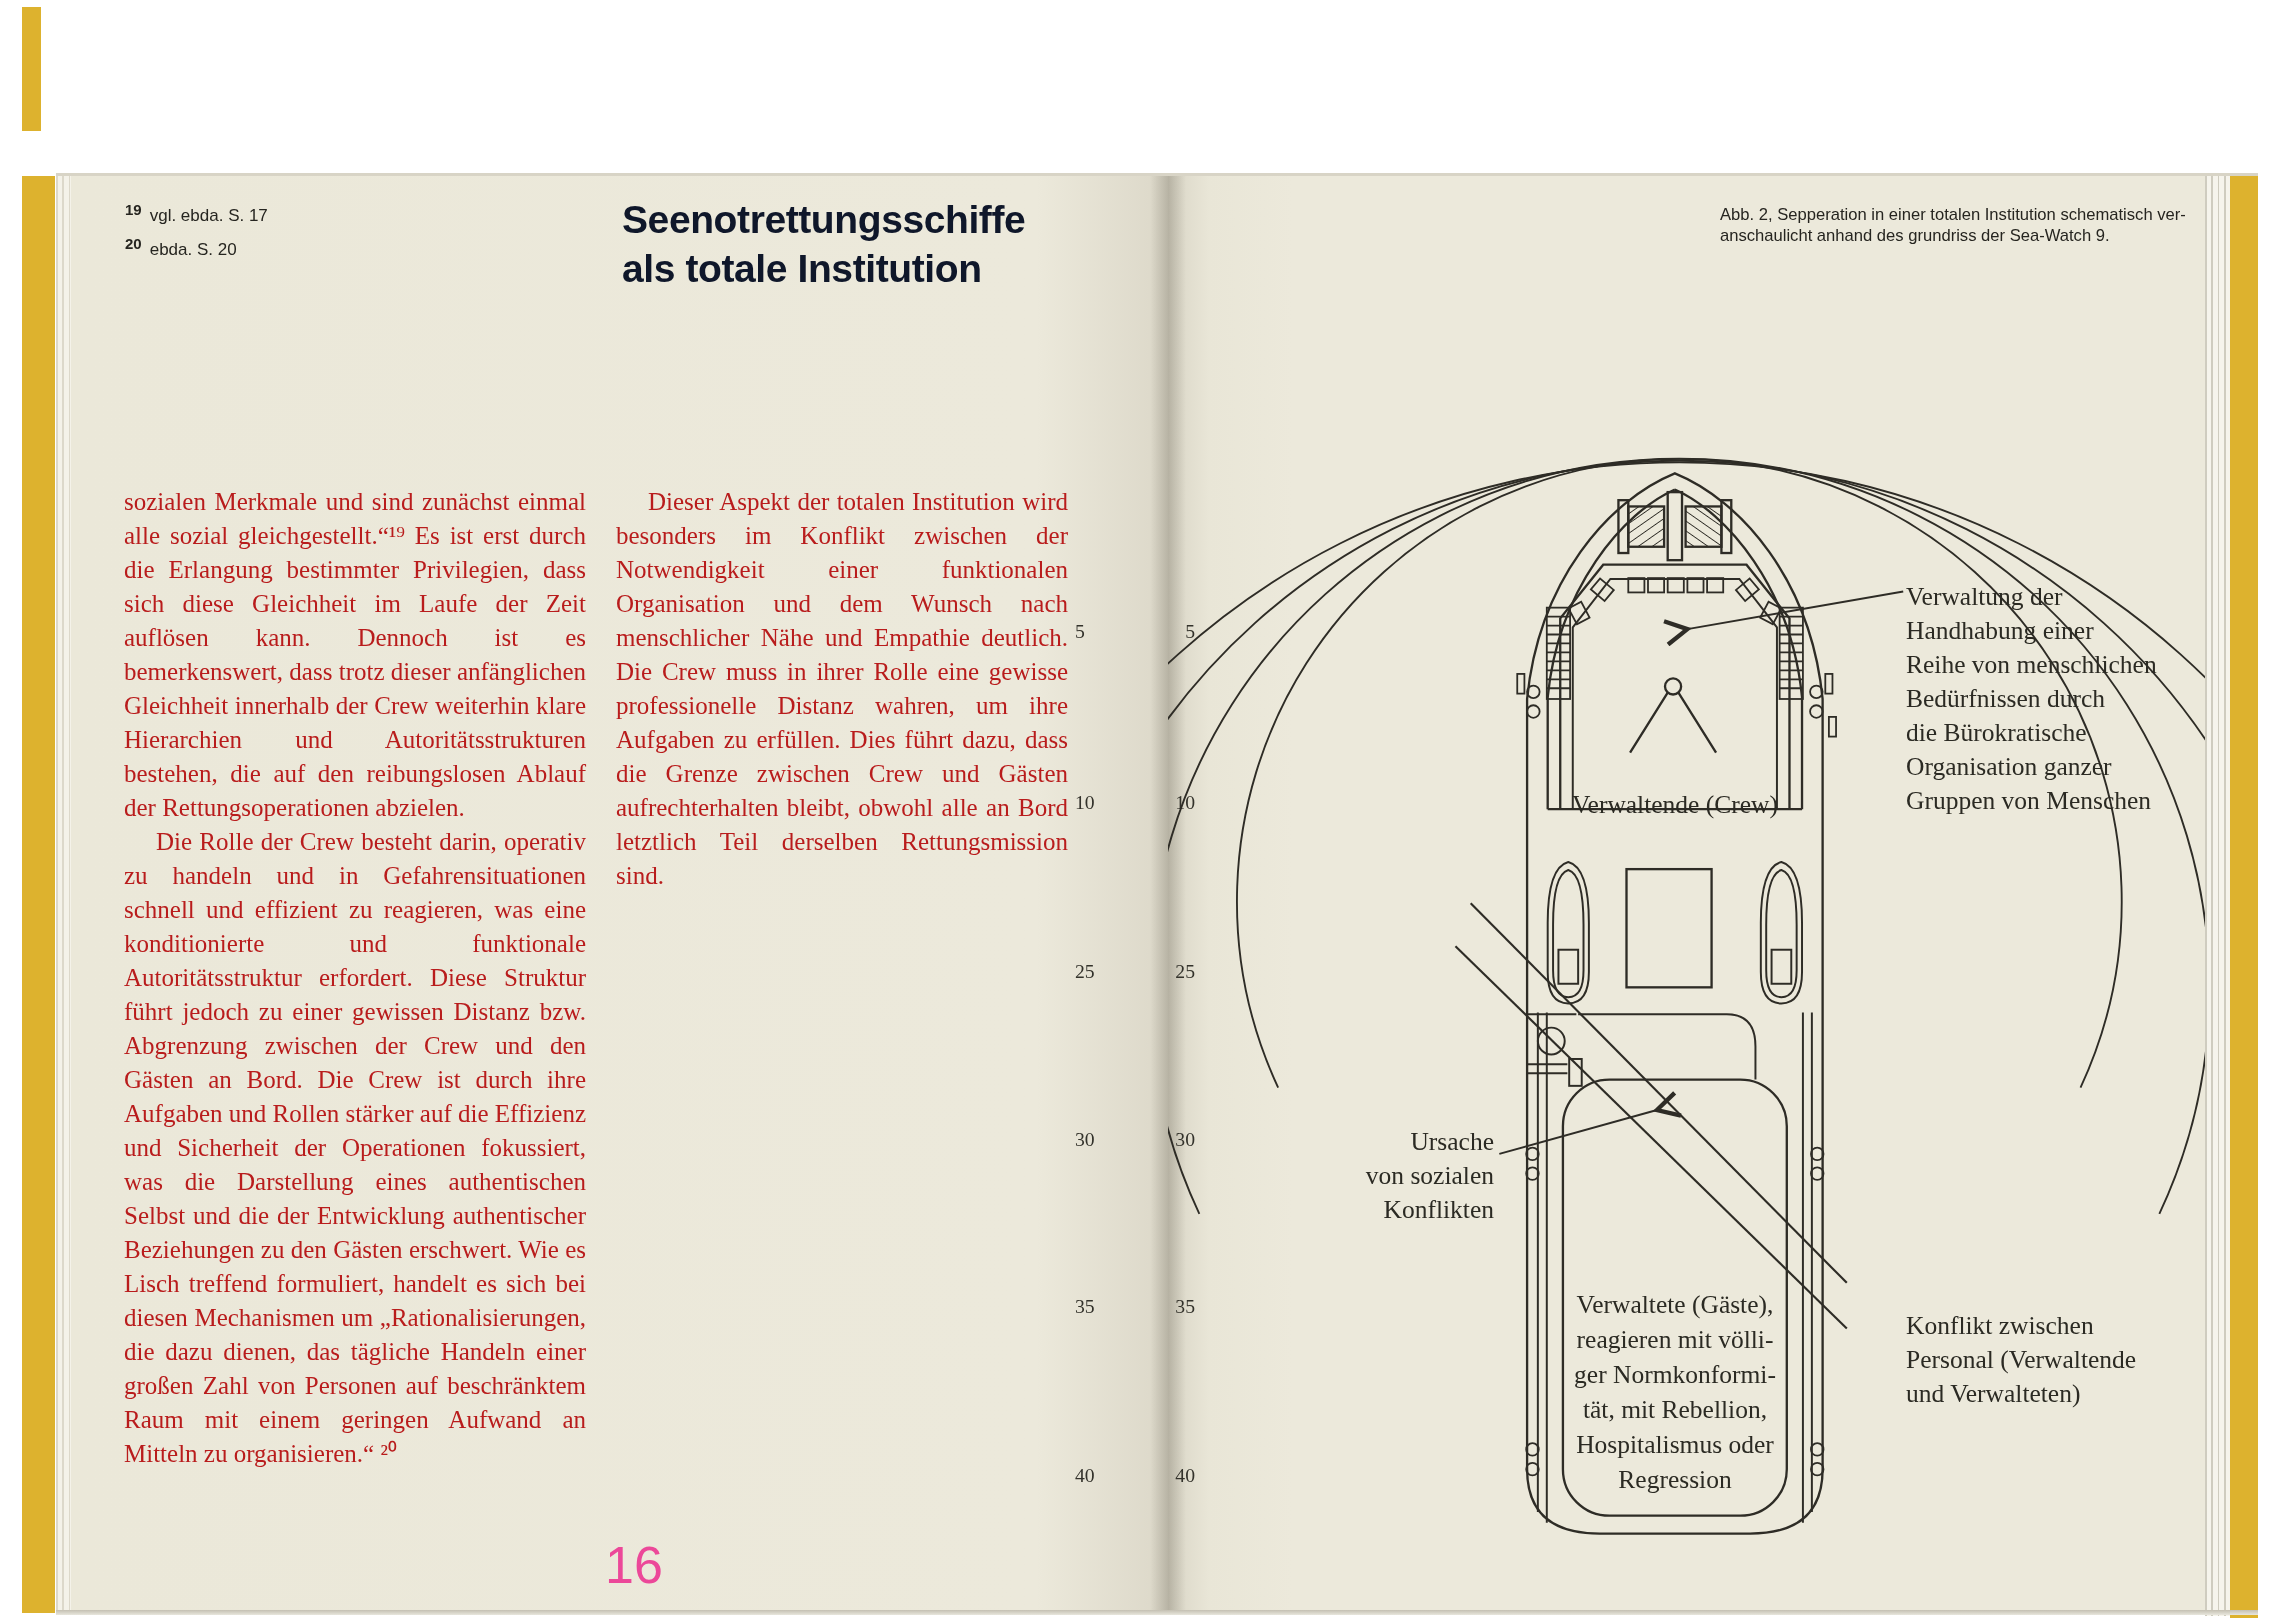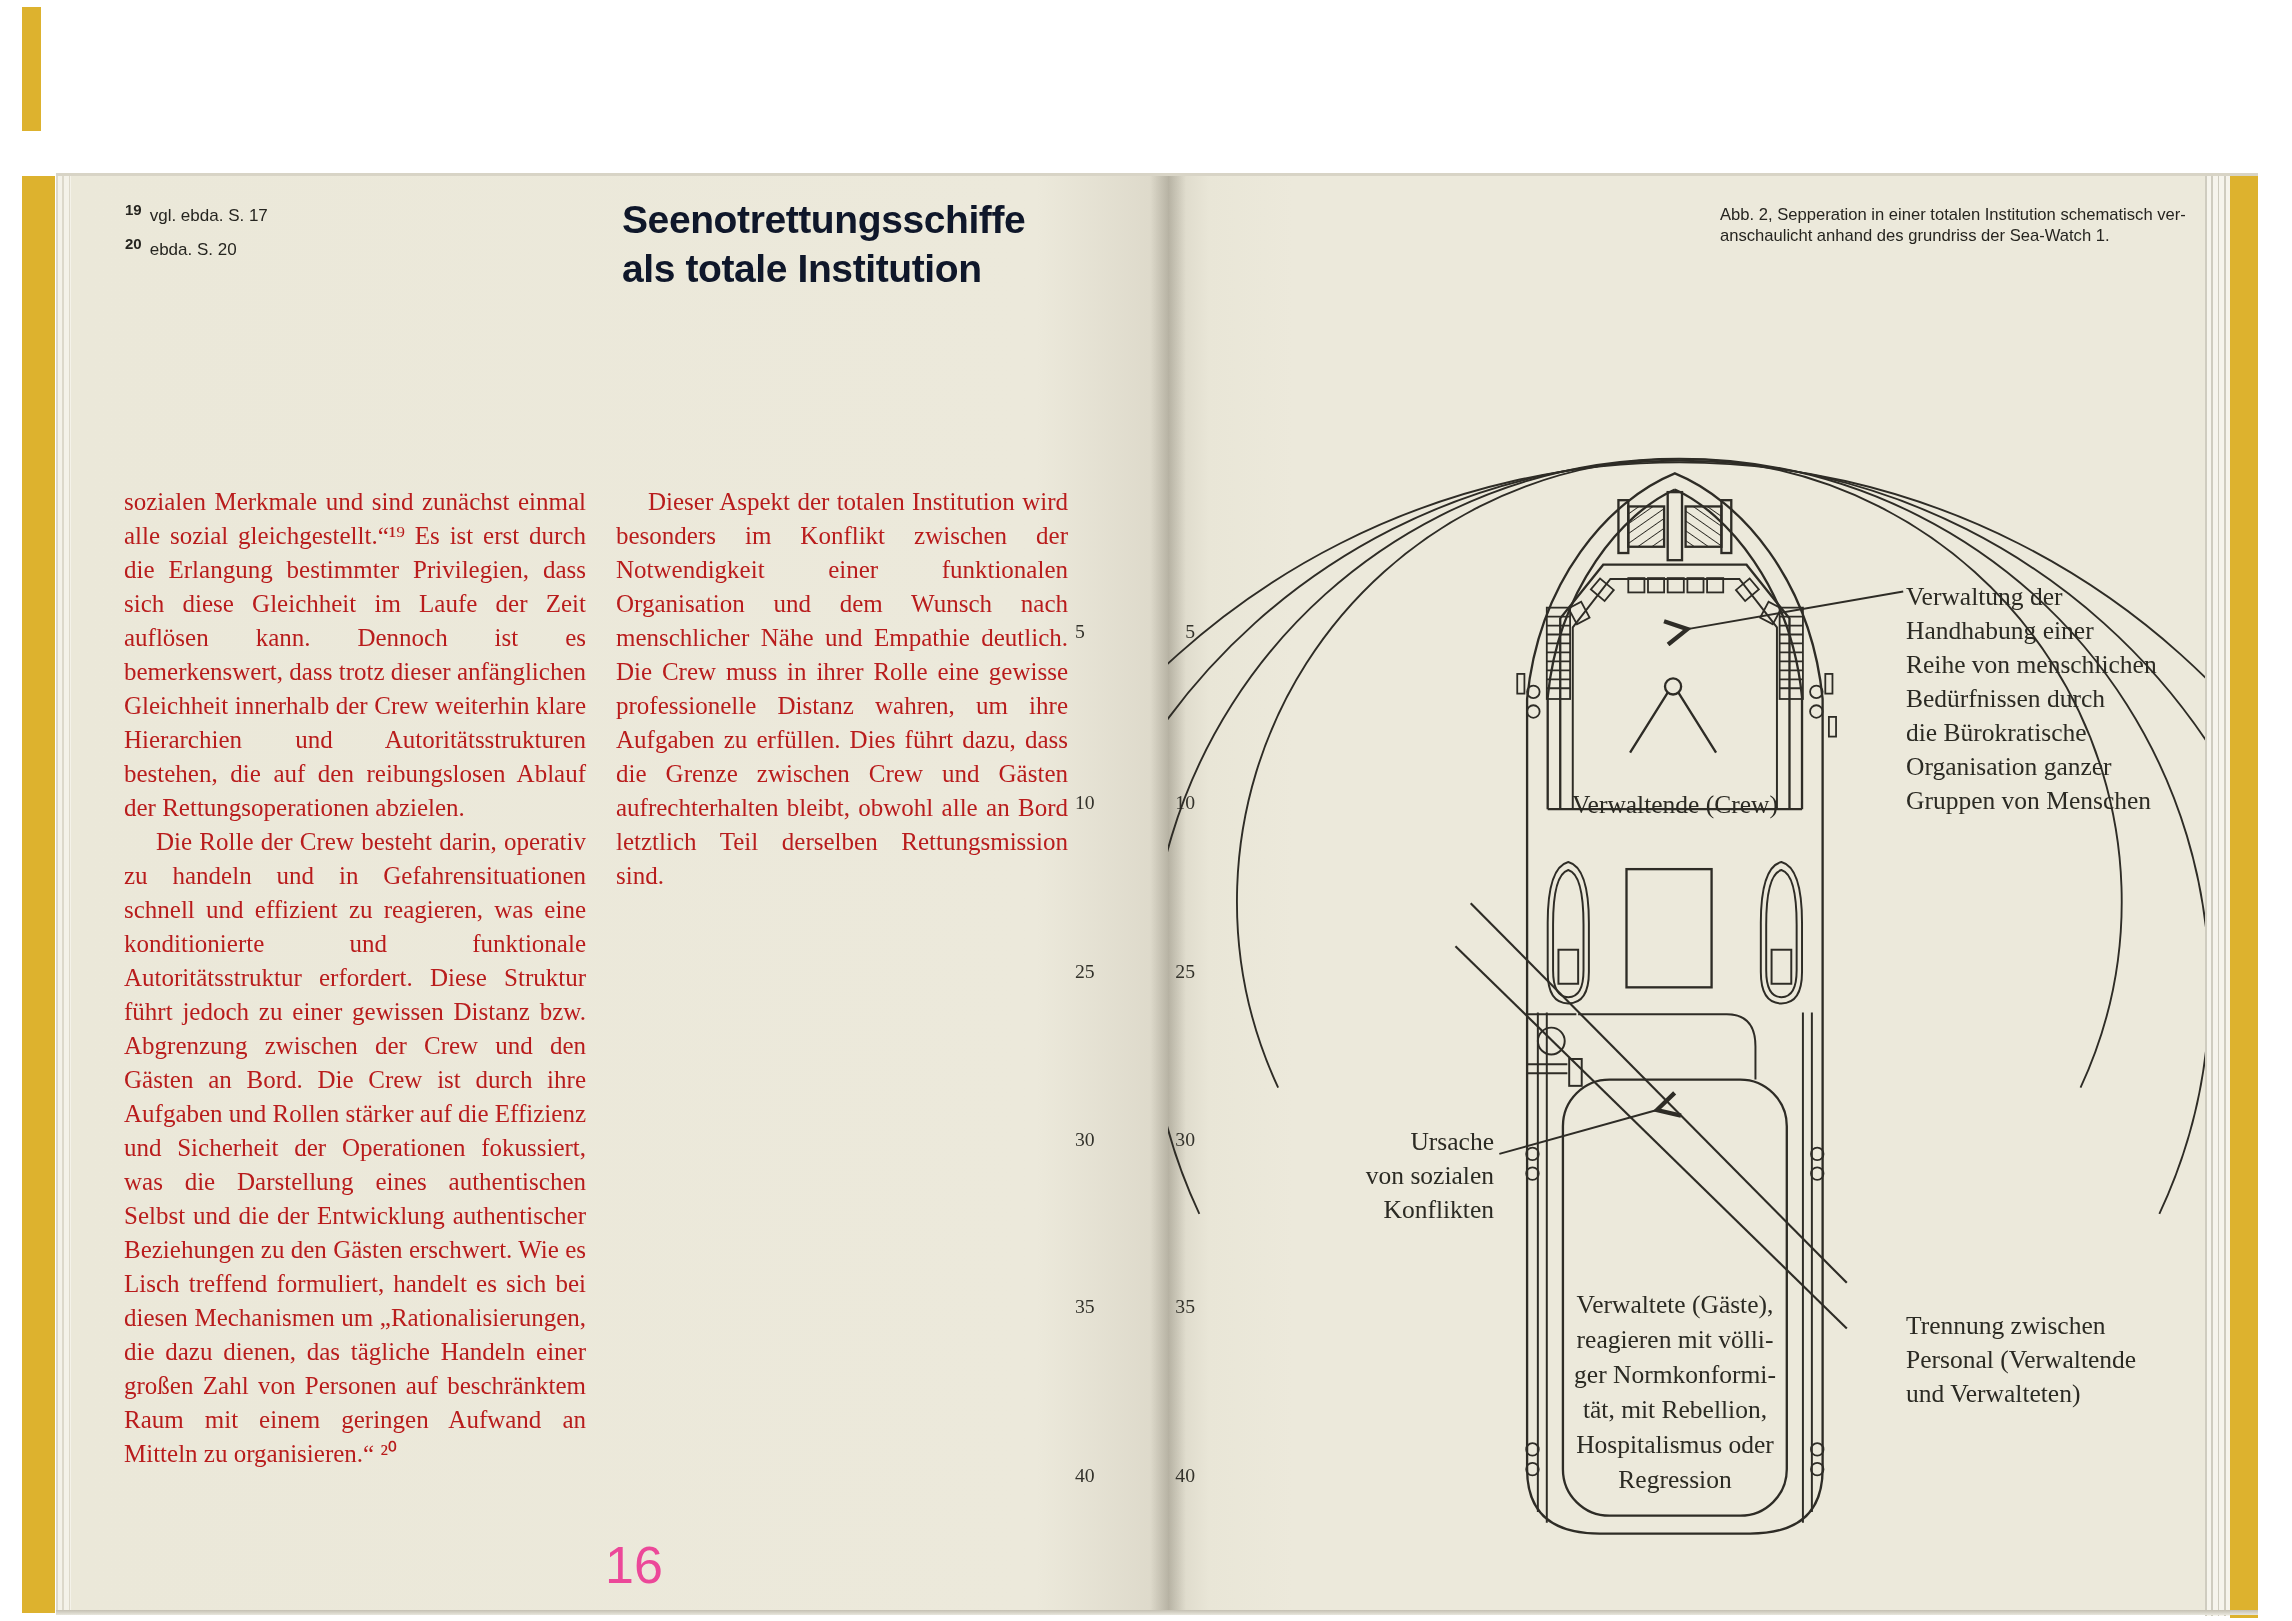--- a/index.html
+++ b/index.html
@@ -95,21 +95,21 @@
   <span class="linenum ln-left" style="top:620px">5</span>
   <span class="linenum ln-left" style="top:791px">10</span>
   <span class="linenum ln-left" style="top:960px">25</span>
   <span class="linenum ln-left" style="top:1128px">30</span>
   <span class="linenum ln-left" style="top:1295px">35</span>
   <span class="linenum ln-left" style="top:1464px">40</span>
 
   <div class="page-number">16</div>
 
   <div class="caption">Abb. 2, Sepperation in einer totalen Institution schematisch ver-
-anschaulicht anhand des grundriss der Sea-Watch 1.</div>
+anschaulicht anhand des grundriss der Sea-Watch 9.</div>
 
   <span class="linenum ln-right" style="top:620px">5</span>
   <span class="linenum ln-right" style="top:791px">10</span>
   <span class="linenum ln-right" style="top:960px">25</span>
   <span class="linenum ln-right" style="top:1128px">30</span>
   <span class="linenum ln-right" style="top:1295px">35</span>
   <span class="linenum ln-right" style="top:1464px">40</span>
 
   <svg class="diagram-svg" viewBox="1304 195 1158 1610">
     <defs>
@@ -243,18 +243,18 @@
   <div class="dlabel lbl-crew">Verwaltende (Crew)</div>
   <div class="dlabel lbl-ursache">Ursache
 von sozialen
 Konflikten</div>
   <div class="dlabel lbl-gaeste">Verwaltete (Gäste),
 reagieren mit völli-
 ger Normkonformi-
 tät,  mit Rebellion,
 Hospitalismus oder
 Regression</div>
-  <div class="dlabel lbl-trennung">Trennung zwischen
+  <div class="dlabel lbl-trennung">Konflikt zwischen
 Personal (Verwaltende
 und Verwalteten)</div>
 
 </div>
 
 
 </body></html>

